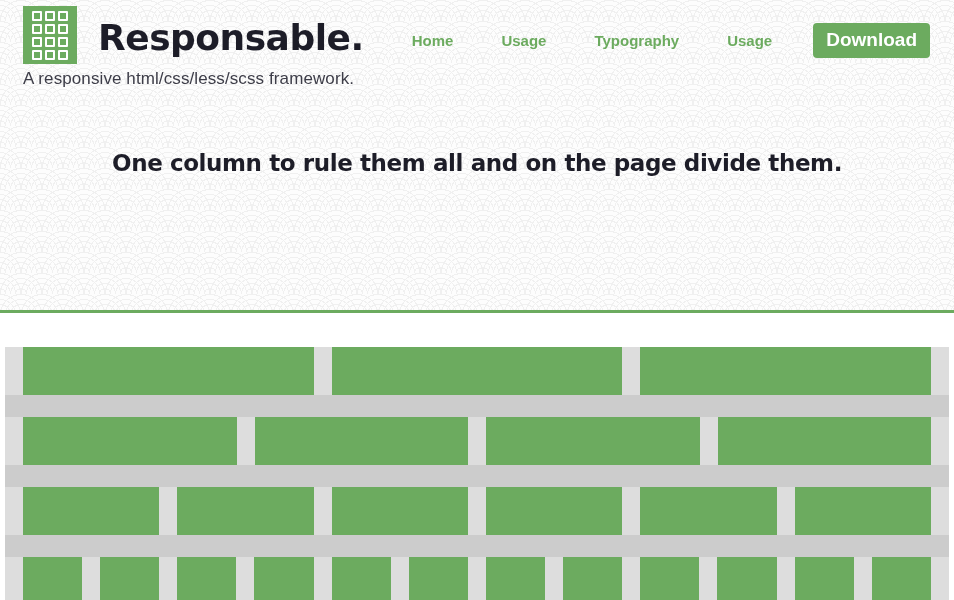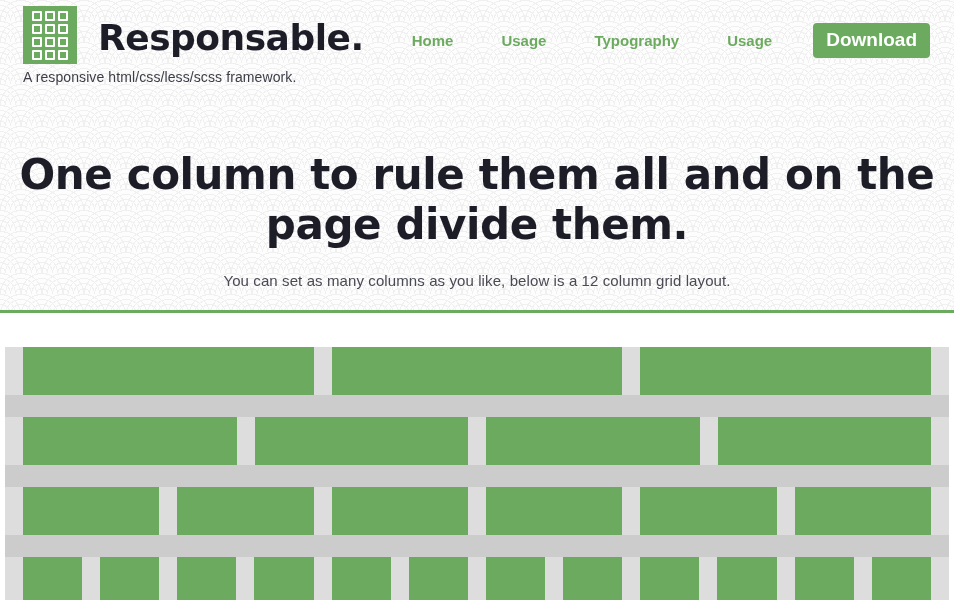--- a/index.html
+++ b/index.html
@@ -62,21 +62,21 @@
     font-size:36px;
     font-weight:bold;
     color:#1d1d28;
     letter-spacing:-0.5px;
     line-height:1;
     margin-top:6px;
   }
   .tagline{
     position:absolute;
     left:23px; top:69px;
-    font-size:14px;
+    font-size:17px;
     color:#3d3d48;
     letter-spacing:0.1px;
   }
 
   .main-nav{
     position:absolute;
     right:24px; top:23px;
     display:flex;
     align-items:center;
     gap:0;
@@ -104,21 +104,21 @@
 
   
   .hero{
     position:absolute;
     top:150px; left:0;
     width:954px;
     text-align:center;
   }
   .hero-title{
     font-family:"DejaVu Sans", sans-serif;
-    font-size:42px;
+    font-size:23px;
     font-weight:bold;
     color:#1d1d28;
     letter-spacing:-0.4px;
     line-height:1.2;
   }
   .hero-subtitle{
     margin-top:21px;
     font-size:15px;
     color:#4a4a55;
     letter-spacing:0.1px;
@@ -187,21 +187,20 @@
       <a class="nav-link">Usage</a>
       <a class="nav-link">Typography</a>
       <a class="nav-link">Usage</a>
       <button class="nav-button">Download</button>
     </nav>
 
   </div>
 
   <div class="hero">
     <h1 class="hero-title">One column to rule them all and on the page divide them.</h1>
-    <p class="hero-subtitle">You can set as many columns as you like, below is a 12 column grid layout.</p>
   </div>
 
 </div>
 
 <div class="grid-demo" id="grid-demo">
     <div class="grid-row">
       <div class="grid-col" style="width: 290.667px;"></div>
       <div class="grid-col" style="width: 290.667px;"></div>
       <div class="grid-col" style="width: 290.667px;"></div>
     </div>

